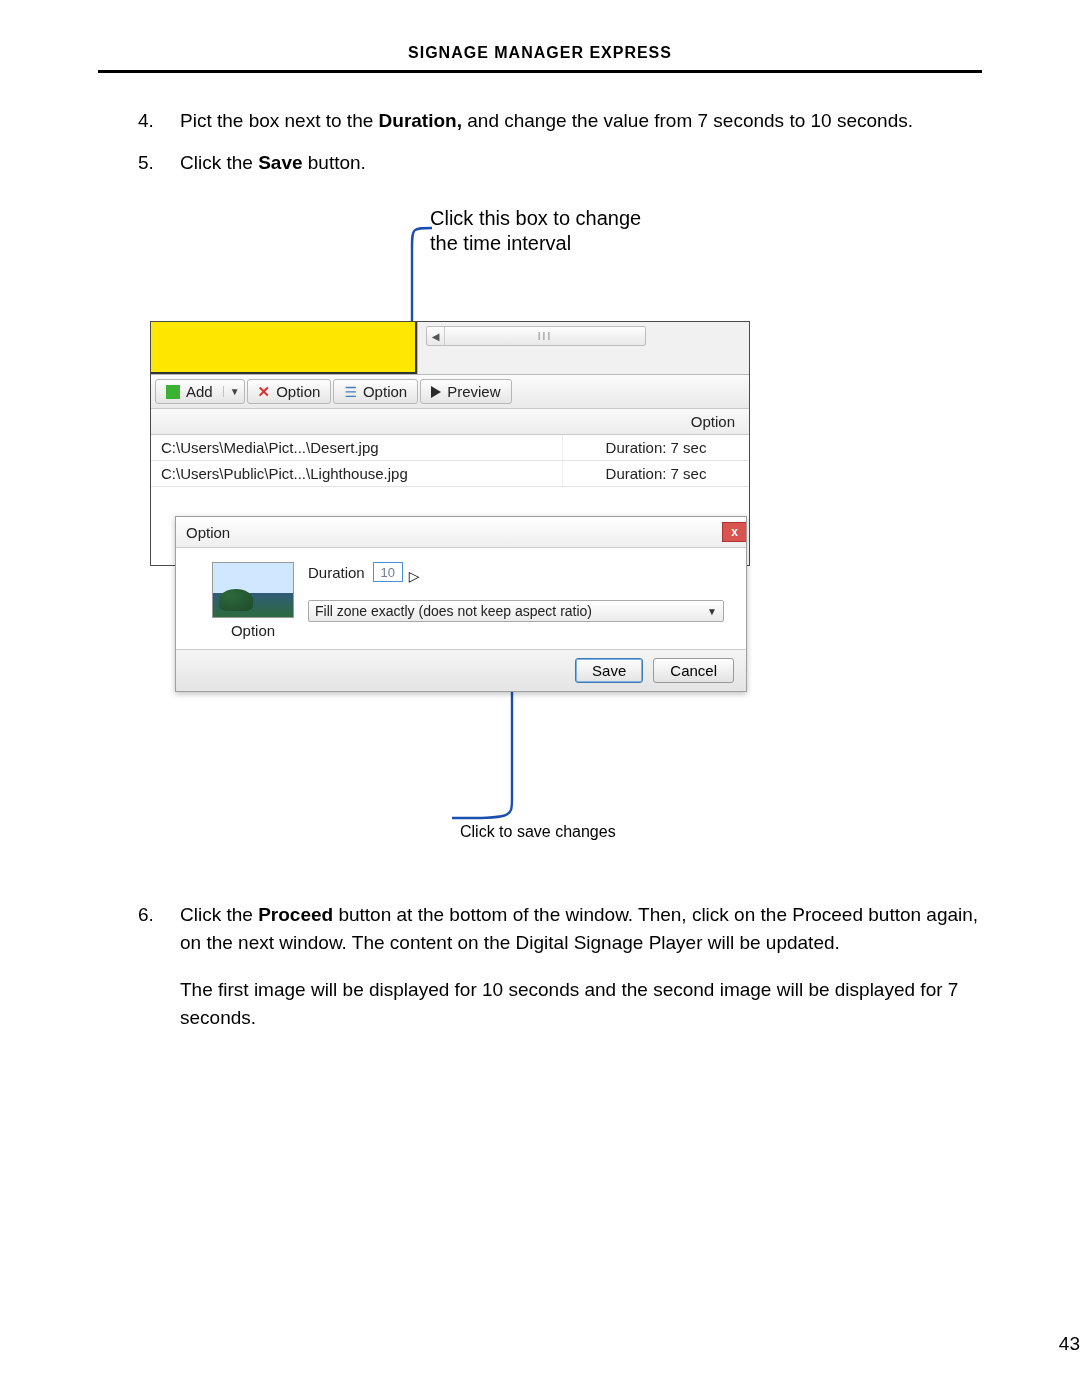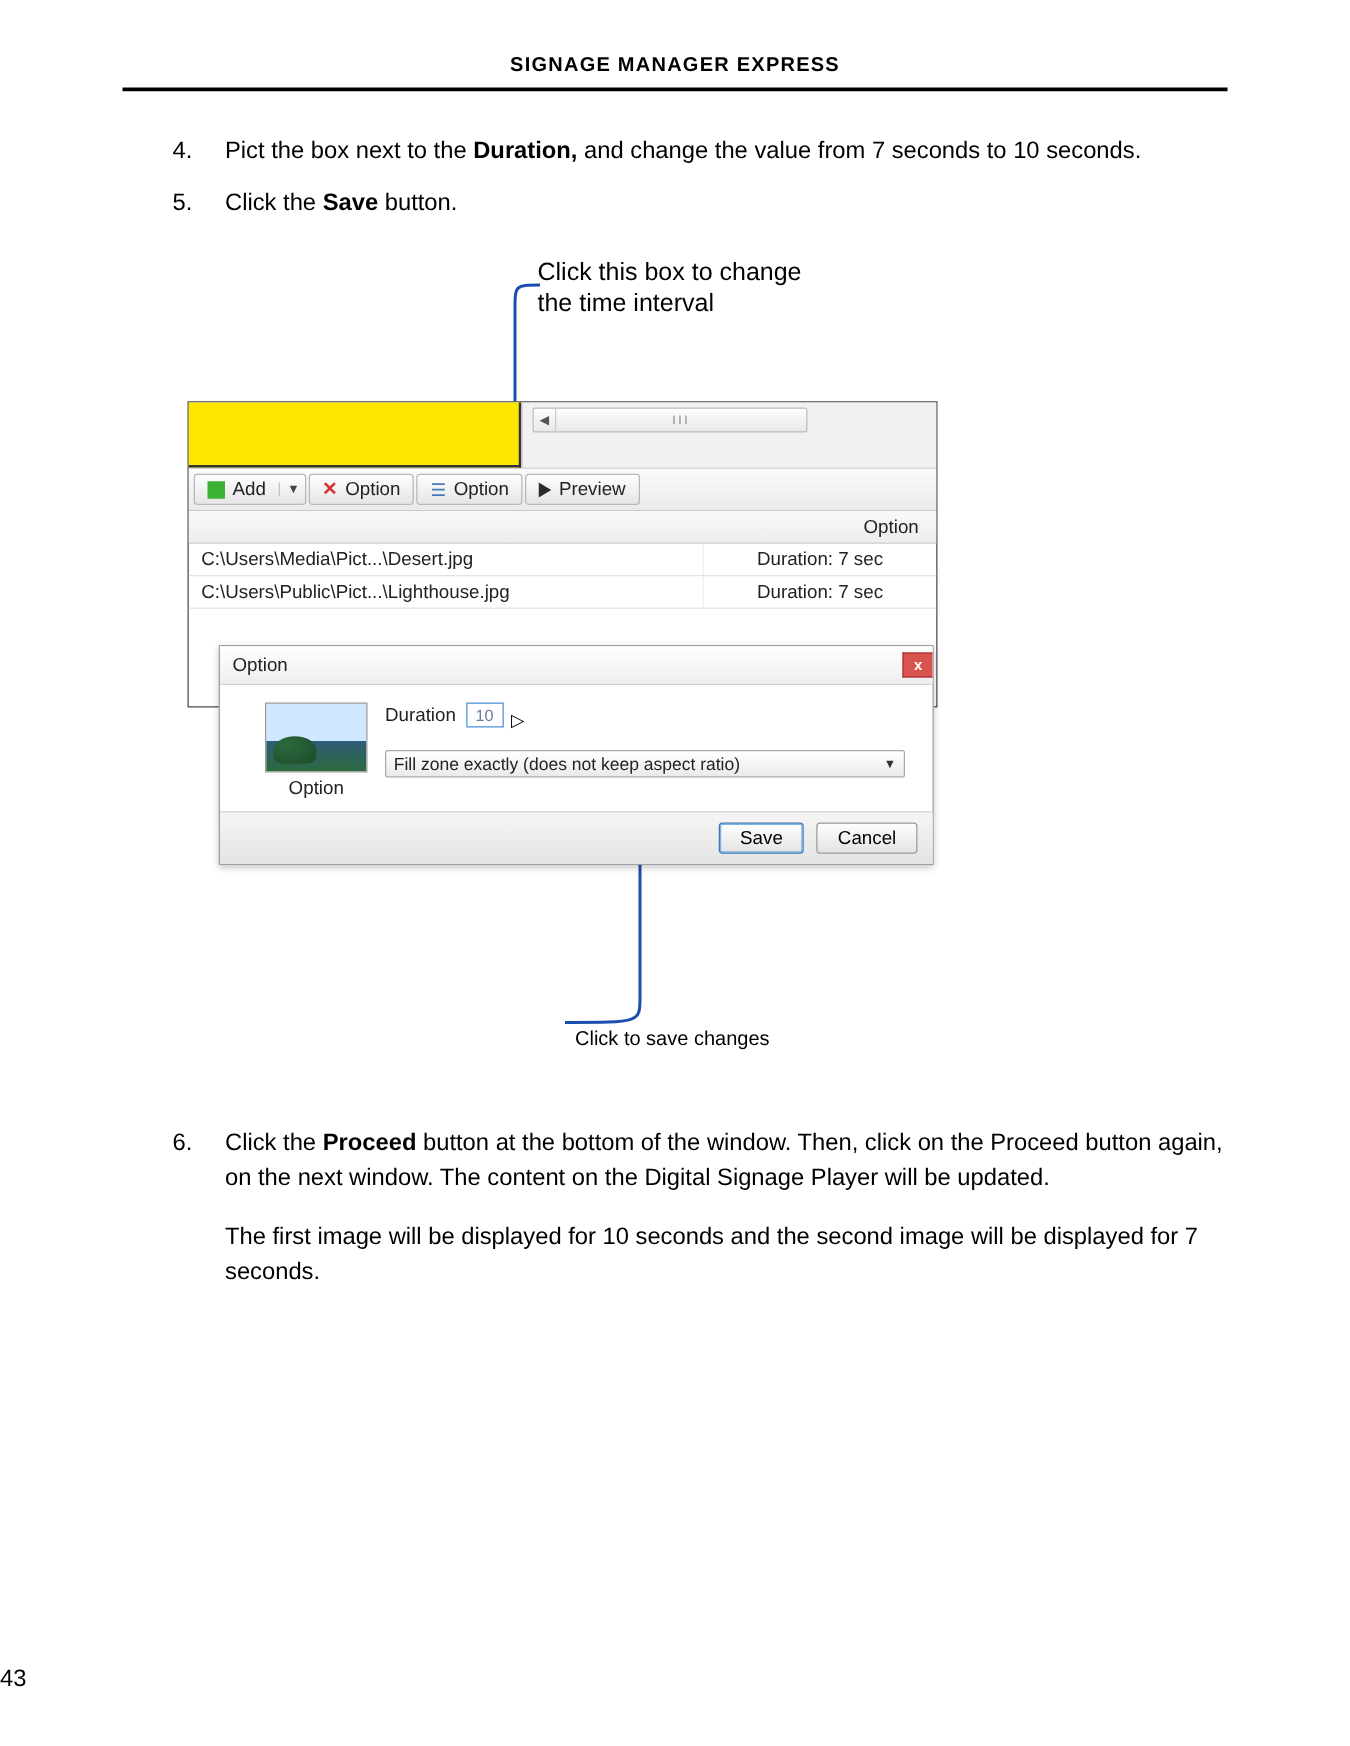--- a/index.html
+++ b/index.html
@@ -284,21 +284,21 @@
     font-size: 19px;
     line-height: 1.45;
   }
   .followups > li { position: relative; padding-left: 42px; margin-bottom: 20px; }
   .followups > li > .num { position: absolute; left: 0; top: 0; }
 
   .page-number {
     position: absolute;
     left: 0; right: 0;
     bottom: 42px;
-    text-align: left;
+    text-align: right;
     font-size: 19px;
   }
 </style>
 </head>
 <body>
 
 <div class="page">
 
   <div class="page-title">SIGNAGE MANAGER EXPRESS</div>
   <div class="rule"></div>

